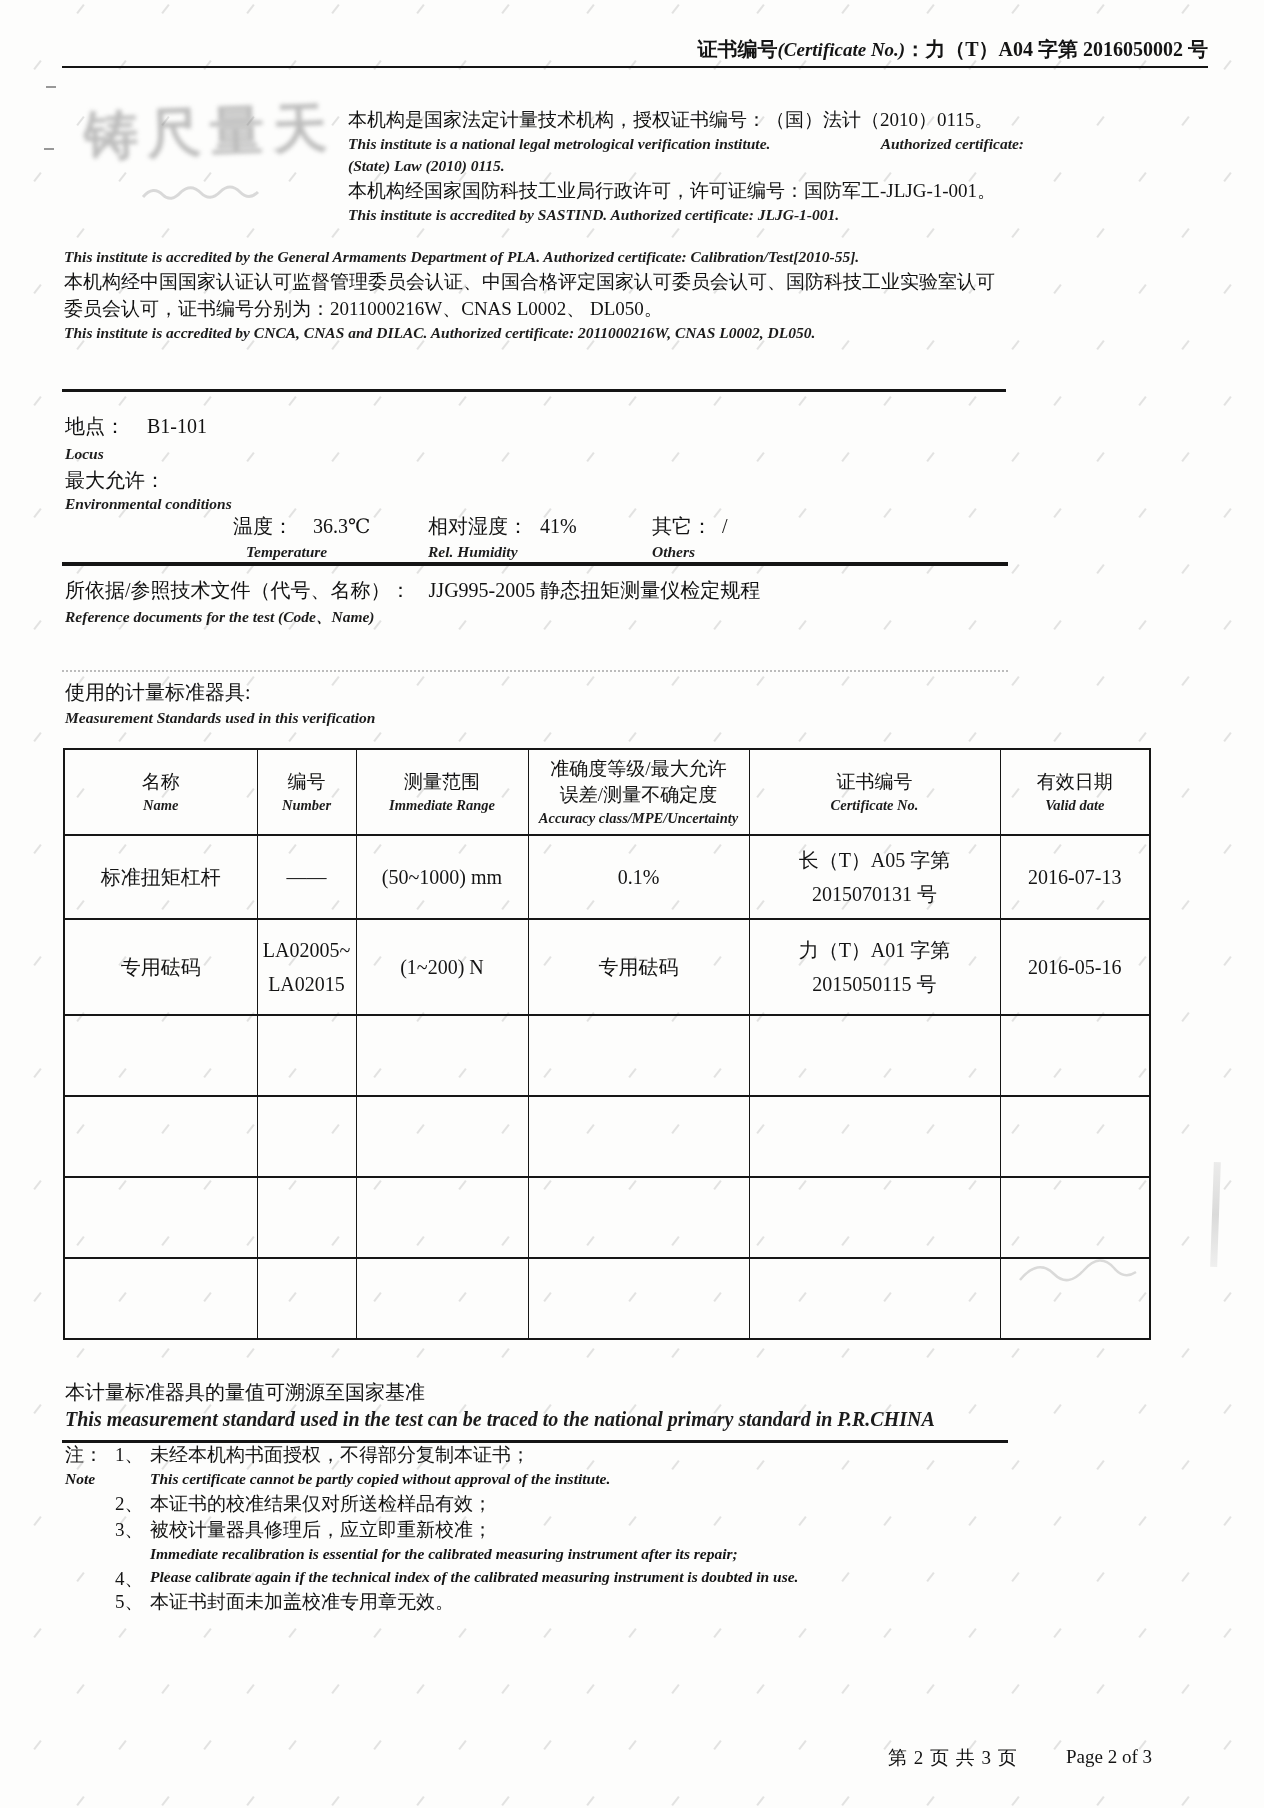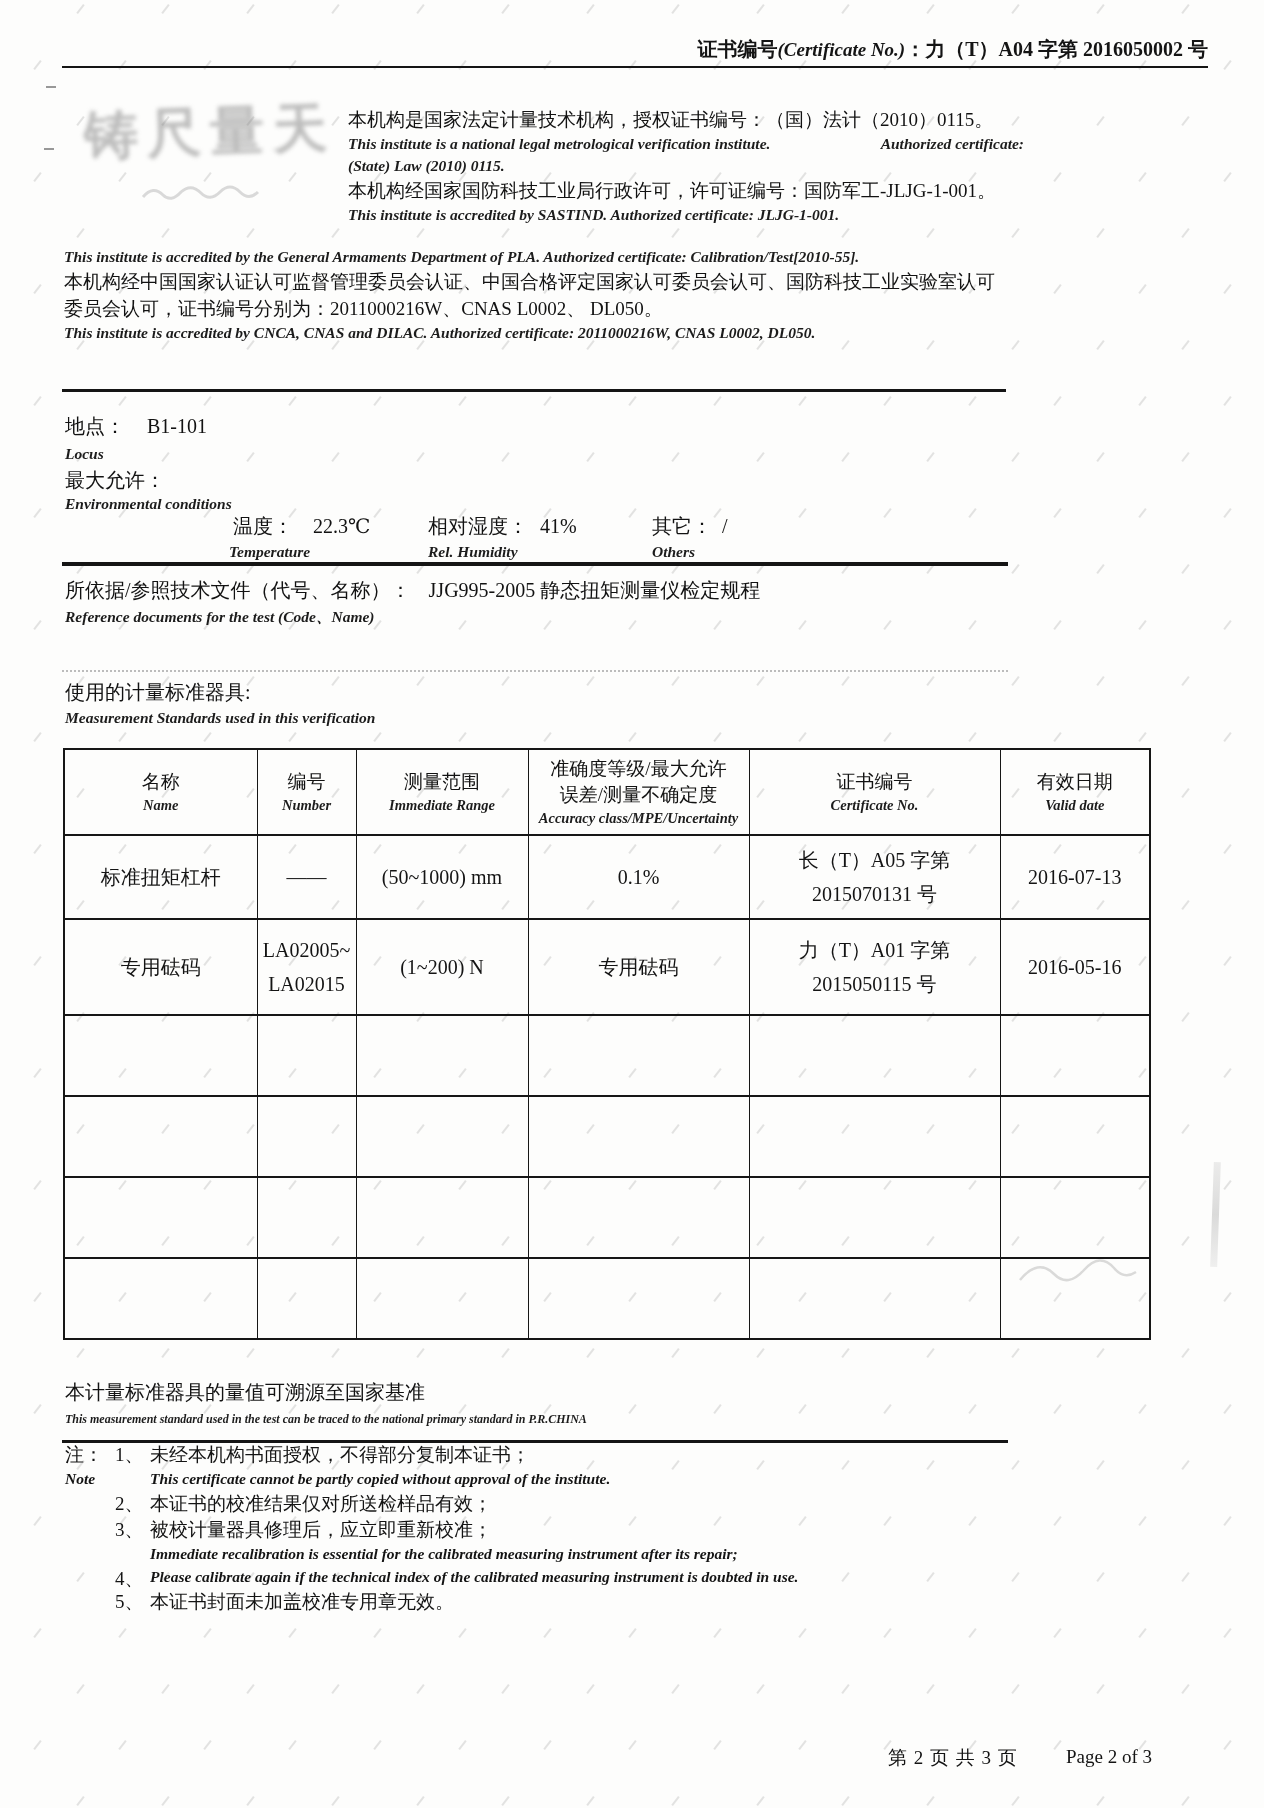--- a/index.html
+++ b/index.html
@@ -563,22 +563,22 @@
   </div>
 
   <div class="abs rule" style="top:389px;left:62px;width:944px;height:3px;"></div>
 
   <div class="abs cn-lg" style="top:412px;left:65px;"><span>地点：</span><span style="margin-left:22px;">B1-101</span></div>
   <div class="abs en" style="top:443px;left:65px;">Locus</div>
   <div class="abs cn-lg" style="top:466px;left:65px;">最大允许：</div>
   <div class="abs en" style="top:493px;left:65px;">Environmental conditions</div>
 
   <div class="abs cn-lg" style="top:512px;left:233px;">温度：</div>
-  <div class="abs cn-lg" style="top:512px;left:313px;">22.3℃</div>
-  <div class="abs en" style="top:541px;left:229px;">Temperature</div>
+  <div class="abs cn-lg" style="top:512px;left:313px;">36.3℃</div>
+  <div class="abs en" style="top:541px;left:246px;">Temperature</div>
   <div class="abs cn-lg" style="top:512px;left:428px;">相对湿度：</div>
   <div class="abs cn-lg" style="top:512px;left:540px;">41%</div>
   <div class="abs en" style="top:541px;left:428px;">Rel. Humidity</div>
   <div class="abs cn-lg" style="top:512px;left:652px;">其它：</div>
   <div class="abs cn-lg" style="top:512px;left:722px;">/</div>
   <div class="abs en" style="top:541px;left:652px;">Others</div>
 
   <div class="abs rule" style="top:562px;left:62px;width:946px;height:4px;"></div>
 
   <div class="abs cn-lg" style="top:576px;left:65px;white-space:nowrap;"><span>所依据/参照技术文件（代号、名称）：</span><span style="margin-left:18px;">JJG995-2005 静态扭矩测量仪检定规程</span></div>
@@ -676,21 +676,21 @@
           <td></td>
           <td></td>
           <td></td>
           <td></td>
           <td></td>
         </tr>
     </tbody>
   </table>
 
   <div class="abs cn-lg" style="top:1378px;left:65px;">本计量标准器具的量值可溯源至国家基准</div>
-  <div class="abs en" style="top:1408px;left:65px;font-size:12px;text-align:right;">This measurement standard used in the test can be traced to the national primary standard in P.R.CHINA</div>
+  <div class="abs en" style="top:1408px;left:65px;font-size:20px;text-align:right;">This measurement standard used in the test can be traced to the national primary standard in P.R.CHINA</div>
   <div class="abs rule" style="top:1440px;left:62px;width:946px;height:3px;"></div>
 
   <div class="abs notes">
     <div class="note-side">
       <div class="note-cn">注：</div>
       <div class="note-en">Note</div>
     </div>
     <div class="note-item">
       <span class="note-no">1、</span>
       <div class="note-cn">未经本机构书面授权，不得部分复制本证书；</div>

